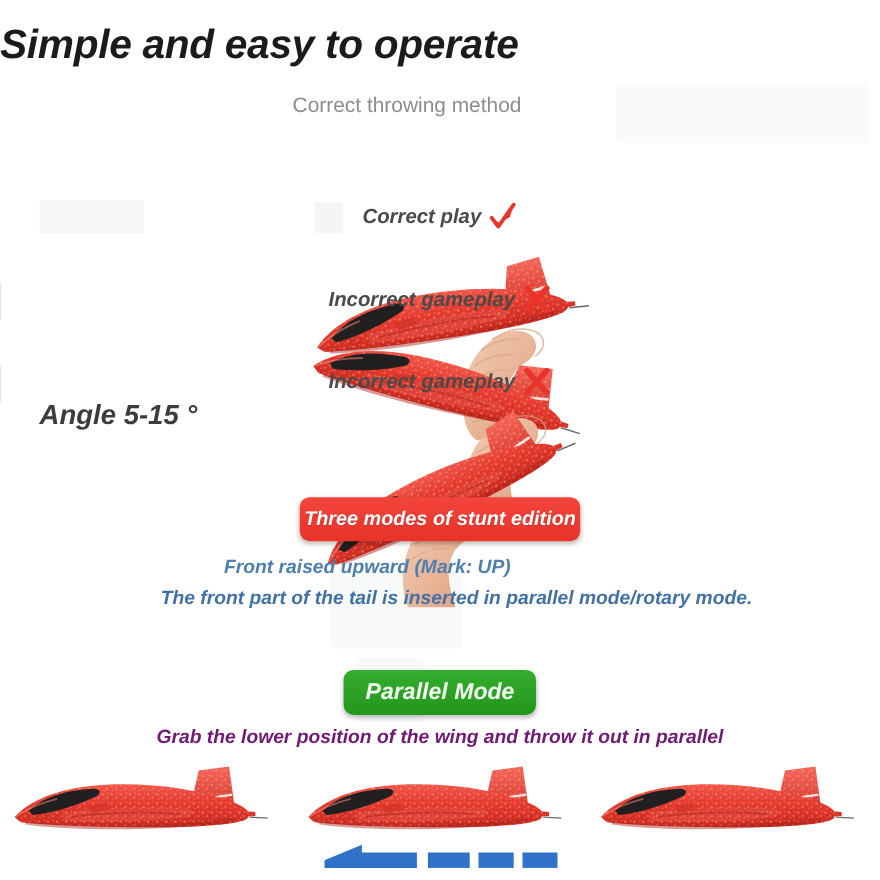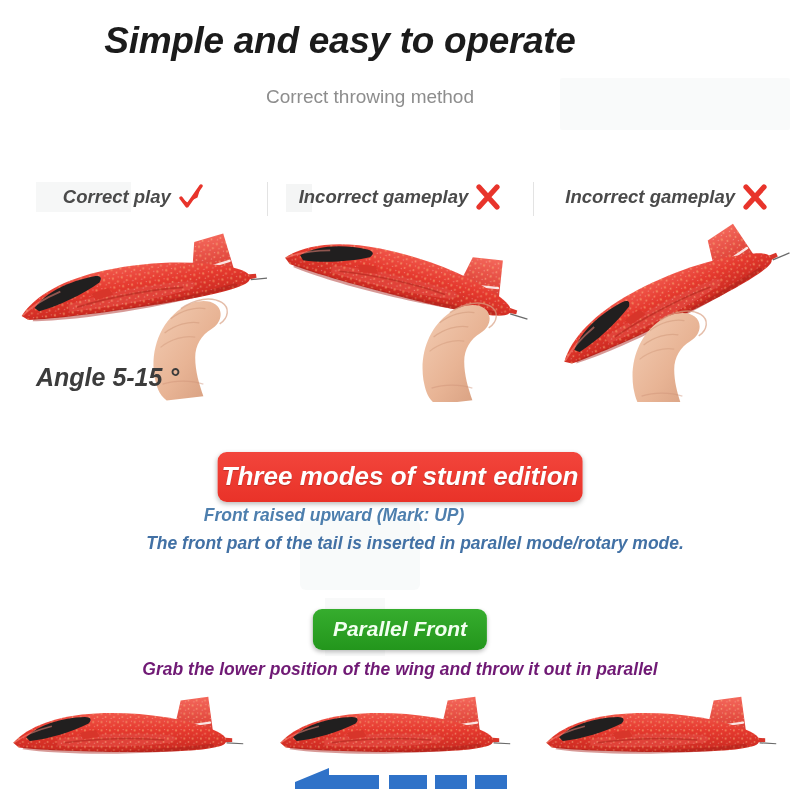--- a/index.html
+++ b/index.html
@@ -59,21 +59,20 @@
     width: 60px; height: 58px;
     background: #f2f4f4;
     opacity: .55;
   }
 
   
   .title {
     position: absolute;
     left: 0; top: 20px;
     width: 680px;
-    text-align: center;
     font-size: 37px;
     font-weight: bold;
     font-style: italic;
     color: #1b1b1b;
     letter-spacing: -0.3px;
   }
   .subtitle {
     position: absolute;
     left: 0; top: 86px;
     width: 740px;
@@ -81,20 +80,21 @@
     font-size: 19px;
     color: #8d8d8d;
   }
 
   
   .panels {
     position: absolute;
     left: 0; top: 178px;
     width: 800px; height: 225px;
     display: flex;
+    flex-direction: column;
   }
   .panel {
     position: relative;
     flex: 1 1 0;
     height: 100%;
   }
   .panel + .panel::before {
     content: "";
     position: absolute;
     left: 0; top: 4px;
@@ -140,21 +140,21 @@
   .banner-red {
     position: absolute;
     left: 50%;
     transform: translateX(-50%);
     top: 452px;
     padding: 9px 4px 10px;
     border-radius: 9px;
     background: linear-gradient(180deg, #f2453c 0%, #e93228 100%);
     box-shadow: 0 2px 5px rgba(0,0,0,.28);
     color: #ffffff;
-    font-size: 26px;
+    font-size: 18px;
     font-weight: bold;
     font-style: italic;
     white-space: nowrap;
     text-shadow: 0 1px 1px rgba(0,0,0,.2);
   }
 
   .blue-line-1 {
     position: absolute;
     left: 0; top: 505px;
     width: 668px;
@@ -365,21 +365,21 @@
       </div>
     </div>
   </div>
 
   <div class="angle-note">Angle 5-15 °</div>
 
   <div class="banner-red">Three modes of stunt edition</div>
   <div class="blue-line-1">Front raised upward (Mark: UP)</div>
   <div class="blue-line-2">The front part of the tail is inserted in parallel mode/rotary mode.</div>
 
-  <div class="banner-green">Parallel Front</div>
+  <div class="banner-green">Parallel Mode</div>
   <div class="grab-note">Grab the lower position of the wing and throw it out in parallel</div>
 
   <div class="bottom-row">
     <div class="bottom-cell">
       <svg viewBox="0 0 266 75" preserveAspectRatio="xMidYMid meet">
         <g transform="translate(0,5) scale(0.92)">
             <use href="#glider"></use>
           </g>
       </svg>
     </div>

